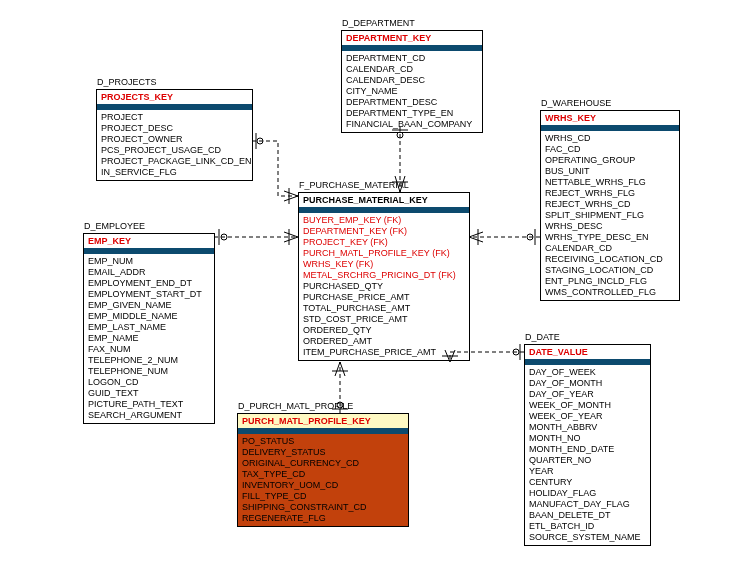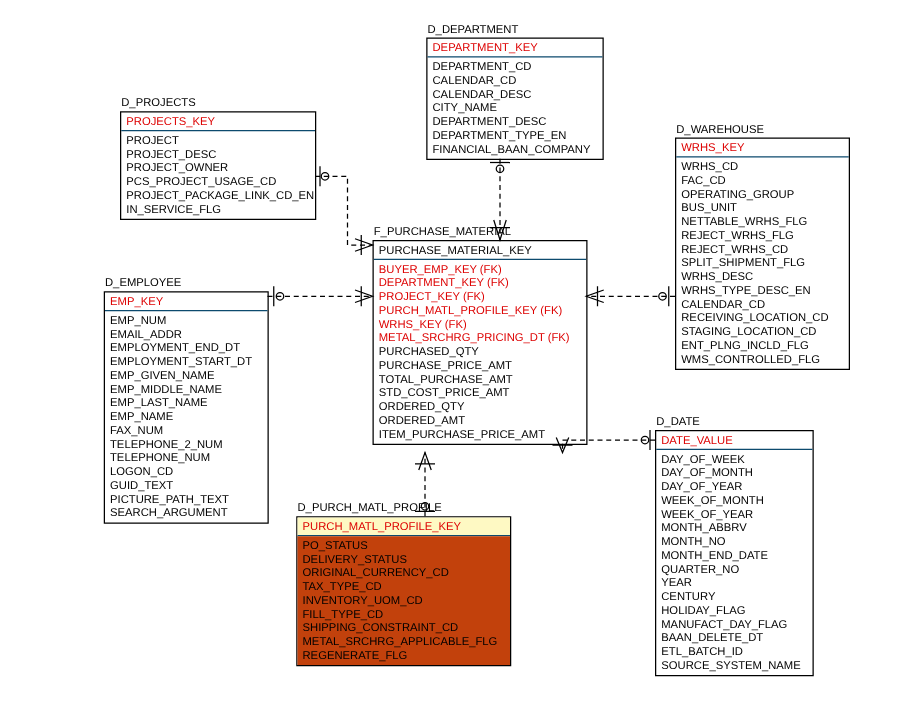--- a/index.html
+++ b/index.html
@@ -1,18 +1,18 @@
 <!DOCTYPE html>
 <html><head>
 <meta charset="utf-8">
 <style>
   html,body{margin:0;padding:0;width:733px;height:563px;font-family:Arial,Helvetica,sans-serif;font-size:9px;background:#fff;color:#000;position:relative;overflow:hidden}
   .entity{position:absolute;border:1px solid #000;background:#fff}
   .entity .lbl{position:absolute;top:-13px;left:0;font-size:9px;color:#000;white-space:nowrap}
-  .entity .keybox{border-bottom:1px solid #0c4a6e;padding:2px 4px;color:#d00;font-weight:normal;white-space:nowrap}
+  .entity .keybox{border-bottom:6px solid #0c4a6e;padding:2px 4px;color:#d00;font-weight:bold;white-space:nowrap}
   .entity .body{padding:2px 4px}
   .entity .body div{white-space:nowrap;line-height:11px}
   .fk{color:#d00}
   .profile .keybox{background:#fef9c3}
   .profile .body{background:#c2410c}
   svg.lines{position:absolute;left:0;top:0;width:733px;height:563px;pointer-events:none}
   svg .dash{stroke:#000;stroke-width:1;stroke-dasharray:4 3;fill:none}
   svg .cap{stroke:#000;stroke-width:1;fill:none}
 </style>
 </head>
@@ -113,21 +113,20 @@
   <div class="lbl">D_PURCH_MATL_PROFILE</div>
   <div class="keybox">PURCH_MATL_PROFILE_KEY</div>
   <div class="body">
     <div>PO_STATUS</div>
     <div>DELIVERY_STATUS</div>
     <div>ORIGINAL_CURRENCY_CD</div>
     <div>TAX_TYPE_CD</div>
     <div>INVENTORY_UOM_CD</div>
     <div>FILL_TYPE_CD</div>
     <div>SHIPPING_CONSTRAINT_CD</div>
-    <div>METAL_SRCHRG_APPLICABLE_FLG</div>
     <div>REGENERATE_FLG</div>
   </div>
 </div>
 
 <div class="entity" style="left:524px;top:344px;width:125px">
   <div class="lbl">D_DATE</div>
   <div class="keybox">DATE_VALUE</div>
   <div class="body">
     <div>DAY_OF_WEEK</div>
     <div>DAY_OF_MONTH</div>

